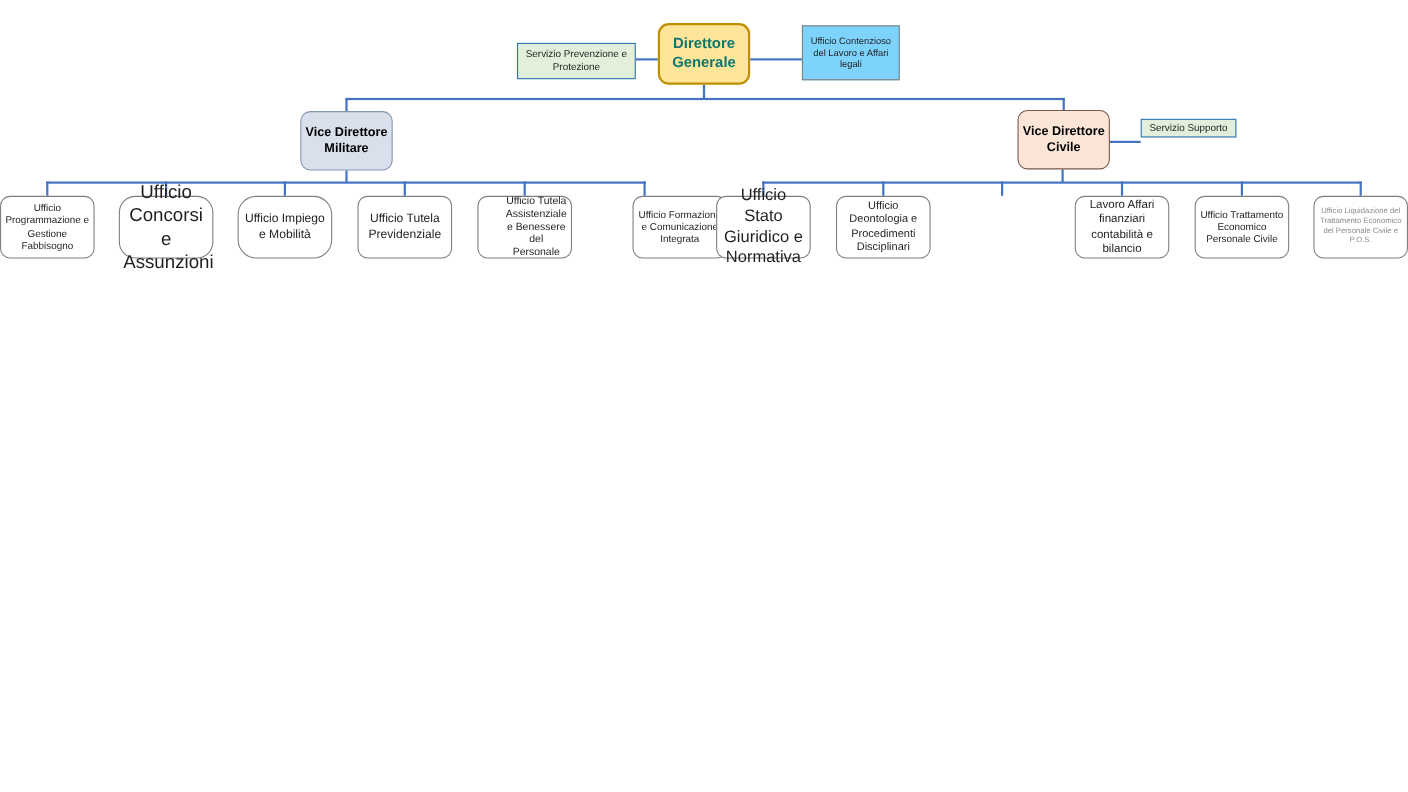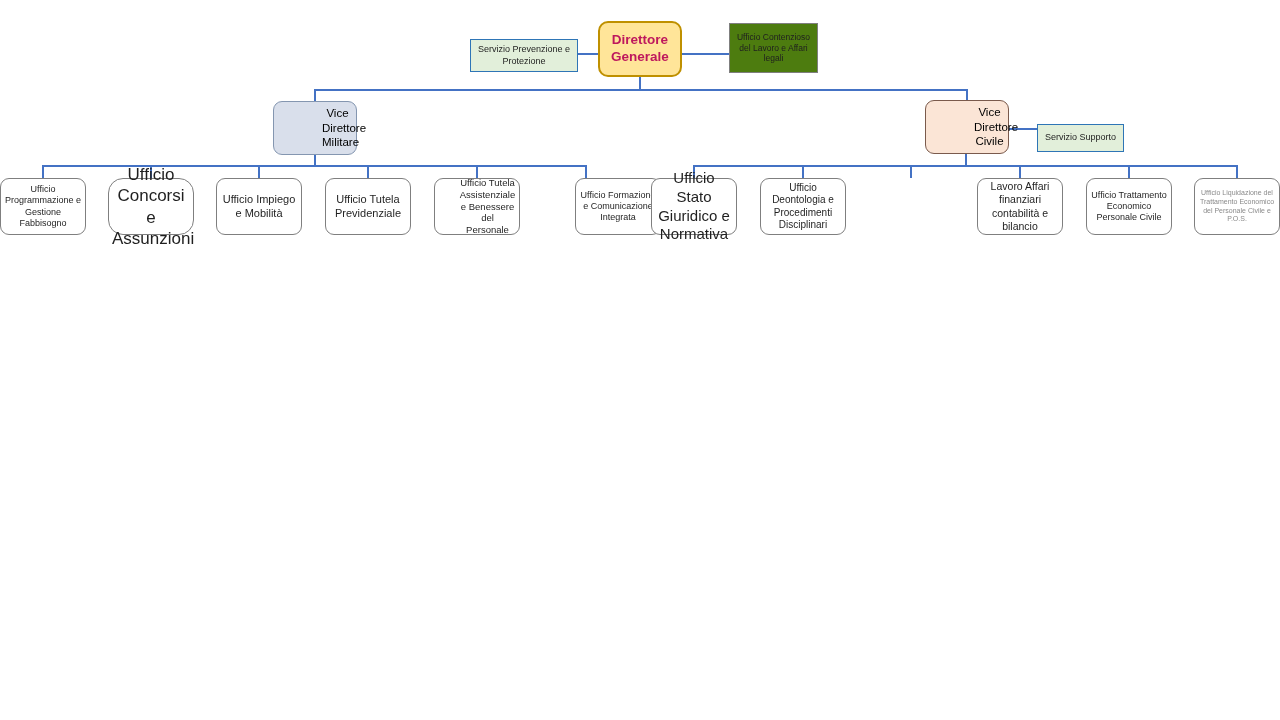--- a/index.html
+++ b/index.html
@@ -26,38 +26,37 @@
     line-height: 1.25;
     color: var(--text);
   }
   .box span { display: block; width: 100%; }
   .root-node {
     background: var(--dg-fill);
     border: 2px solid var(--dg-border);
     border-radius: 10px;
     font-weight: bold;
     font-size: 13.5px;
-    color: #be185d;
+    color: #0f766e;
   }
   .servizio {
     background: var(--servizio-fill);
     border: 1.5px solid var(--servizio-border);
     font-size: 9px;
   }
   .contenzioso {
-    background: #4d7c0f;
+    background: #7dd3fc;
     border: 1px solid var(--ufficio-border);
     font-size: 8.5px;
   }
   .vice {
     border-radius: 9px;
-    font-weight: normal;
+    font-weight: bold;
     font-size: 11.5px;
     color: #000000;
-    padding-left: 48px;
   }
   .vice-militare {
     background: var(--militare-fill);
     border: 1.5px solid var(--militare-border);
   }
   .vice-civile {
     background: var(--civile-fill);
     border: 1.5px solid var(--civile-border);
     justify-content: center;
   }
@@ -113,31 +112,31 @@
   <div class="box contenzioso" style="left:729px; top:23px; width:89px; height:50px;">
     <span>Ufficio Contenzioso del Lavoro e Affari legali</span>
   </div>
 
   <div class="box vice vice-militare" style="left:273px; top:101px; width:84px; height:54px;">
     <span>Vice Direttore Militare</span>
   </div>
   <div class="box vice vice-civile" style="left:925px; top:100px; width:84px; height:54px;">
     <span>Vice Direttore Civile</span>
   </div>
-  <div class="box servizio" style="left:1037px; top:124px; width:87px; height:28px;">
+  <div class="box servizio" style="left:1037px; top:108px; width:87px; height:17px;">
     <span>Servizio Supporto</span>
   </div>
 
   <div class="box leaf" style="left:0px; font-size:9px;">
     <span>Ufficio Programmazione e Gestione Fabbisogno</span>
   </div>
   <div class="box leaf" style="left:108px; font-size:17px;border-radius:15px;">
     <span>Ufficio Concorsi e Assunzioni</span>
   </div>
-  <div class="box leaf" style="left:216px; font-size:11px;">
+  <div class="box leaf" style="left:216px; font-size:11px;border-radius:17px;">
     <span>Ufficio Impiego e Mobilità</span>
   </div>
   <div class="box leaf" style="left:325px; font-size:11px;">
     <span>Ufficio Tutela Previdenziale</span>
   </div>
   <div class="box leaf" style="left:434px; font-size:9.5px;padding-left:24px;">
     <span>Ufficio Tutela Assistenziale e Benessere del Personale</span>
   </div>
   <div class="box leaf" style="left:543px; font-size:9px;margin-left:32px;">
     <span>Ufficio Formazione e Comunicazione Integrata</span>

